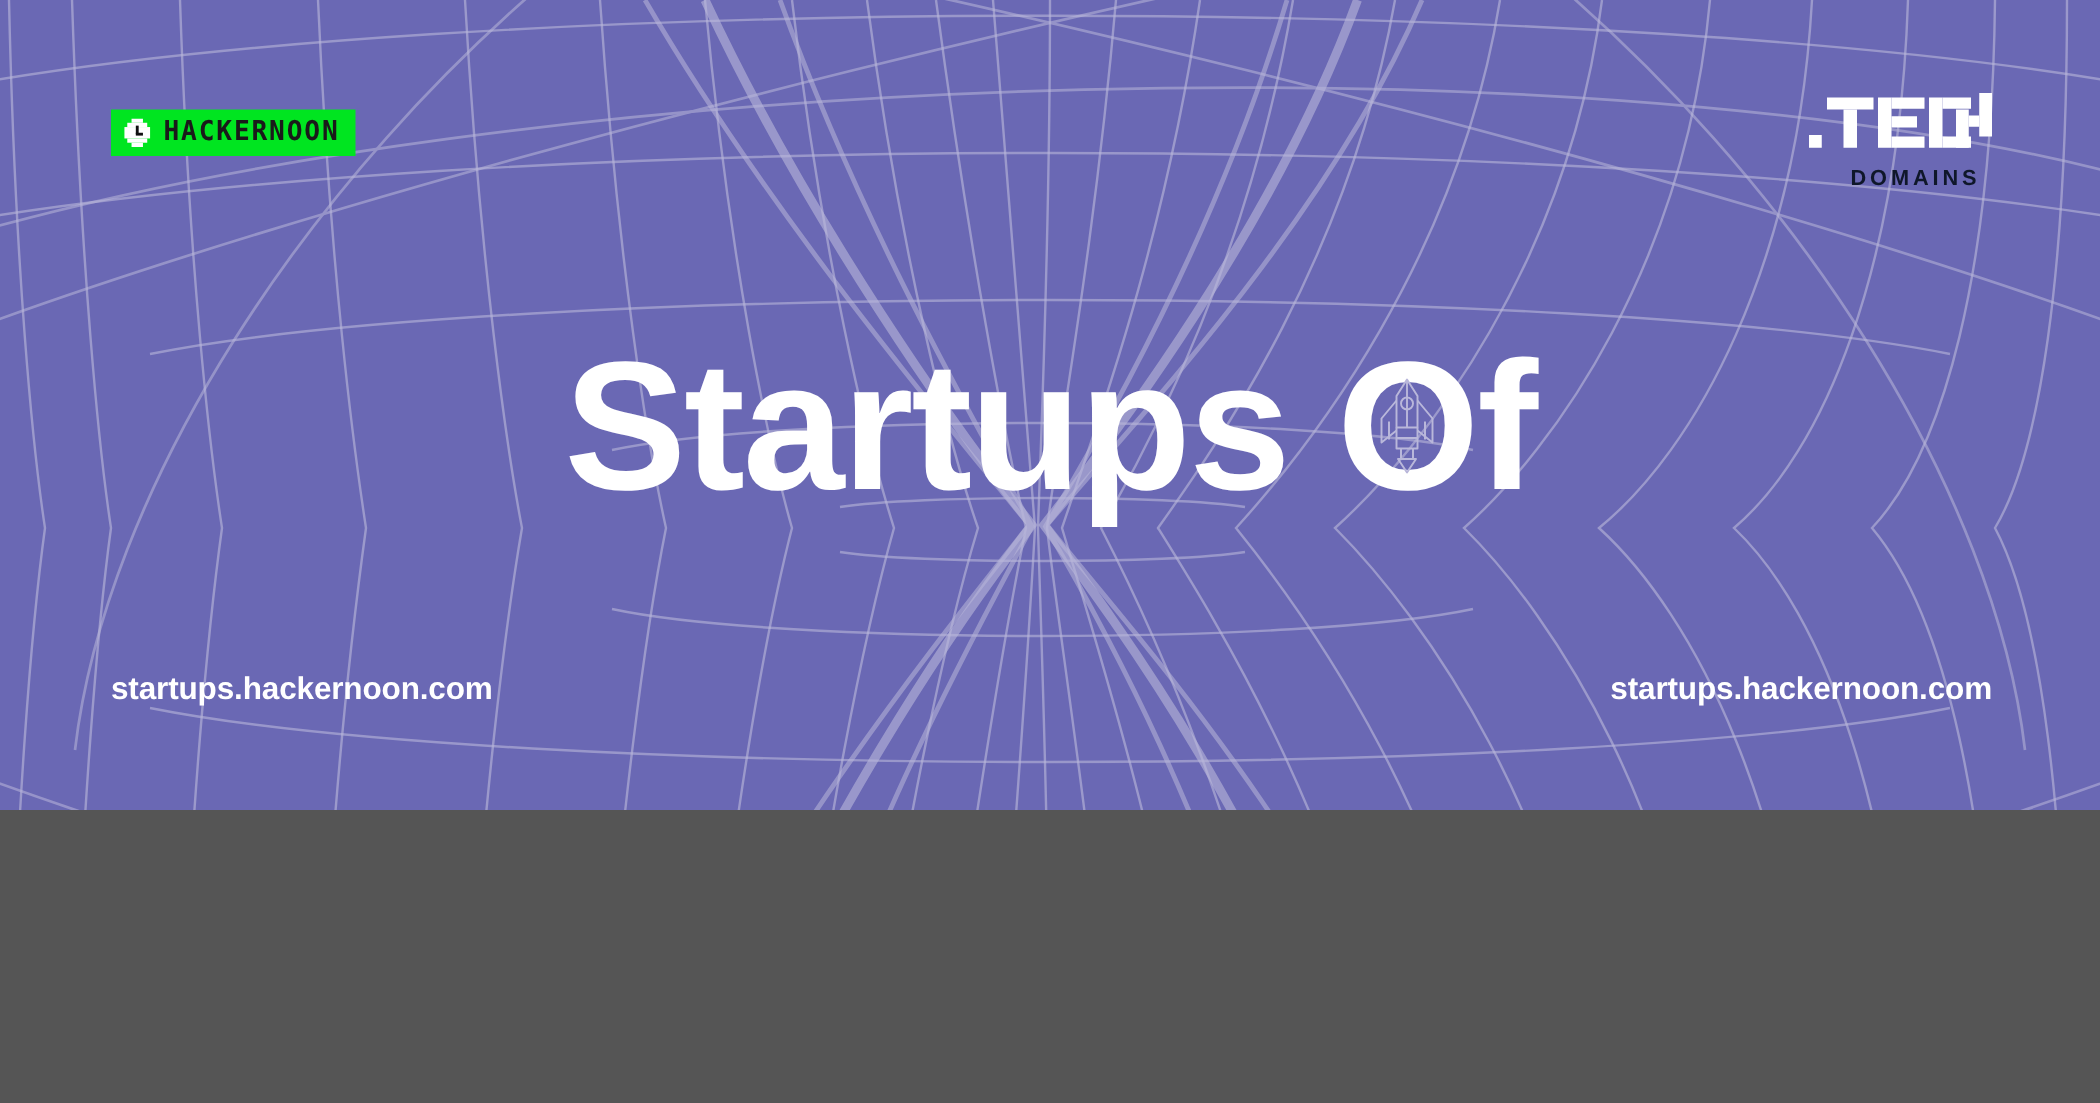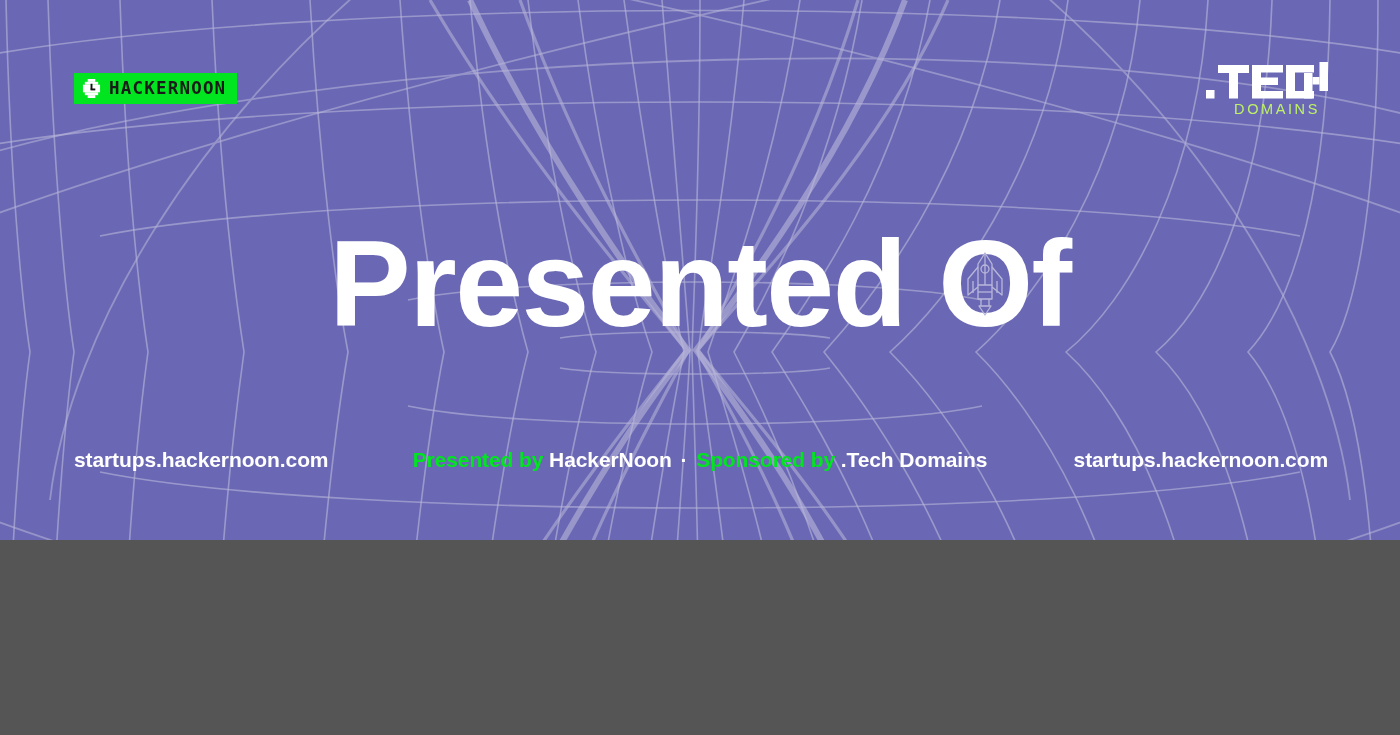--- a/index.html
+++ b/index.html
@@ -85,25 +85,25 @@
   
   .tech-logo {
     position: absolute;
     right: 72px;
     top: 62px;
     width: 122px;
     text-align: center;
   }
   .tech-mark { display: block; width: 122px; height: 40px; }
   .tech-sub {
-    margin-top: 0;
+    margin-top: 10px;
     font-size: 14.5px;
-    font-weight: 400;
+    font-weight: 700;
     letter-spacing: 2.6px;
-    color: #bef264;
+    color: #0f172a;
     line-height: 1;
     padding-left: 20px;
   }
 
   
   .title-block {
     position: absolute;
     left: 0; right: 0;
     top: 216px;
     text-align: center;
@@ -281,43 +281,36 @@
           <rect x="196" y="22" width="17" height="51"></rect>
           <rect x="213" y="30" width="14" height="15"></rect>
           <rect x="227" y="0" width="17" height="58"></rect>
         </g>
       </svg>
       <div class="tech-sub">DOMAINS</div>
     </div>
   </div>
 
   <div class="title-block">
-    <span class="title-line"><span>Presented </span><span class="of-o"><span>O</span><svg class="rocket" viewBox="0 0 46 66" aria-hidden="true">
+    <span class="title-line"><span>Startups </span><span class="of-o"><span>O</span><svg class="rocket" viewBox="0 0 46 66" aria-hidden="true">
           <g fill="none" stroke="#b9b7da" stroke-width="1.3" stroke-linejoin="round">
             <path d="M23 2 L30 13 L30 34 L16 34 L16 13 Z"></path>
             <path d="M23 2 L23 34"></path>
             <circle cx="23" cy="18" r="4"></circle>
             <path d="M16 16 L6 28 L6 44 L16 36"></path>
             <path d="M30 16 L40 28 L40 44 L30 36"></path>
             <path d="M16 34 L16 48 L30 48 L30 34"></path>
             <path d="M16 41 L30 41"></path>
             <path d="M19 48 L19 55 M27 48 L27 55"></path>
             <path d="M17 55 L23 64 L29 55 Z"></path>
             <path d="M11 30 L11 42 M35 30 L35 42"></path>
           </g>
         </svg></span><span>f</span></span>
   </div>
 
   <div class="footer">
     <div class="foot-left">startups.hackernoon.com</div>
 
-    <div class="foot-center">
-      <span class="g">Presented by</span>
-      <span class="w">HackerNoon</span>
-      <span class="dot">·</span>
-      <span class="g">Sponsored by</span>
-      <span class="w">.Tech Domains</span>
-    </div>
 
     <div class="foot-right">startups.hackernoon.com</div>
   </div>
 
 </div>
 
 </body></html>

